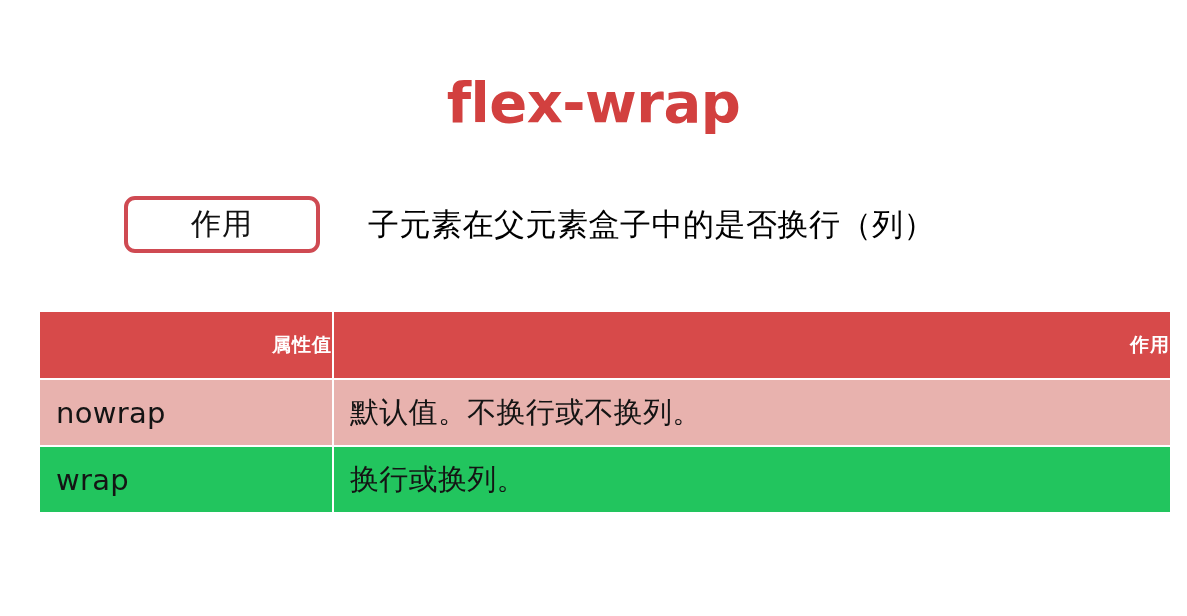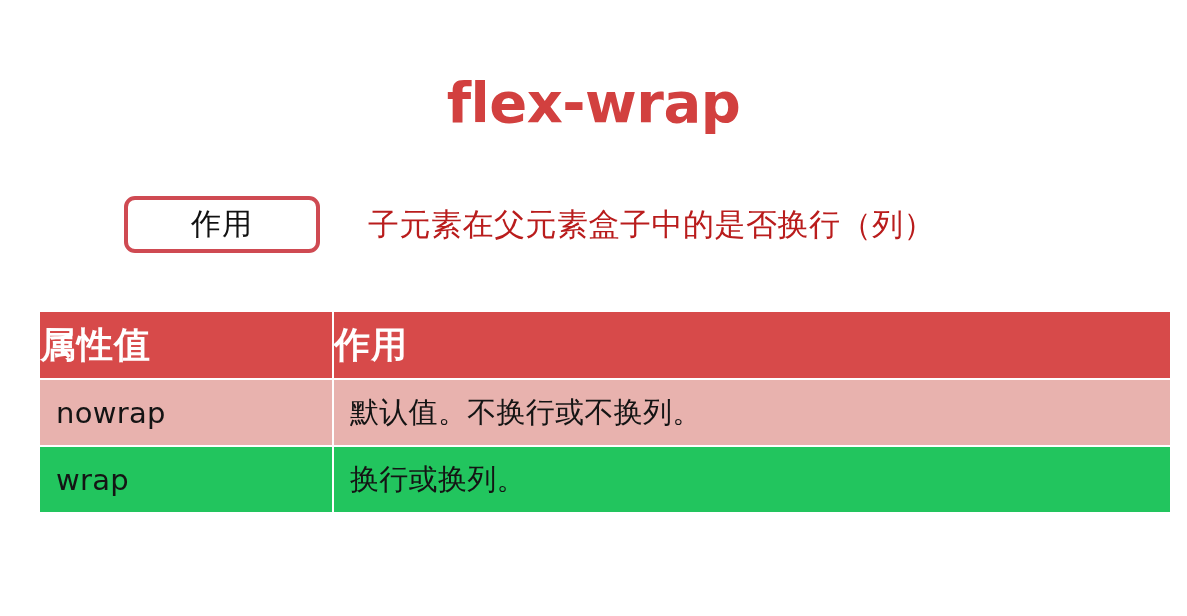--- a/index.html
+++ b/index.html
@@ -54,21 +54,21 @@
     align-items: center;
     justify-content: center;
     font-size: 30px;
     color: #111111;
     line-height: 1;
     letter-spacing: 1px;
   }
   .role-desc {
     margin-left: 48px;
     font-size: 31px;
-    color: #b91c1c;
+    color: #000000;
     line-height: 1;
     letter-spacing: 0.5px;
     white-space: nowrap;
   }
 
   
   .attr-table {
     position: absolute;
     left: 38px;
     top: 310px;
@@ -83,23 +83,23 @@
   .attr-table th,
   .attr-table td {
     padding: 0;
     margin: 0;
   }
 
   .attr-table thead th {
     background: #D74A4A;
     color: #ffffff;
     height: 66px;
-    font-size: 36px;
+    font-size: 19px;
     font-weight: bold;
-    text-align: left;
+    text-align: right;
     vertical-align: middle;
     letter-spacing: 1px;
   }
 
   .attr-table tbody td {
     height: 65px;
     vertical-align: middle;
     font-size: 29px;
     color: #141414;
     padding-left: 16px;

